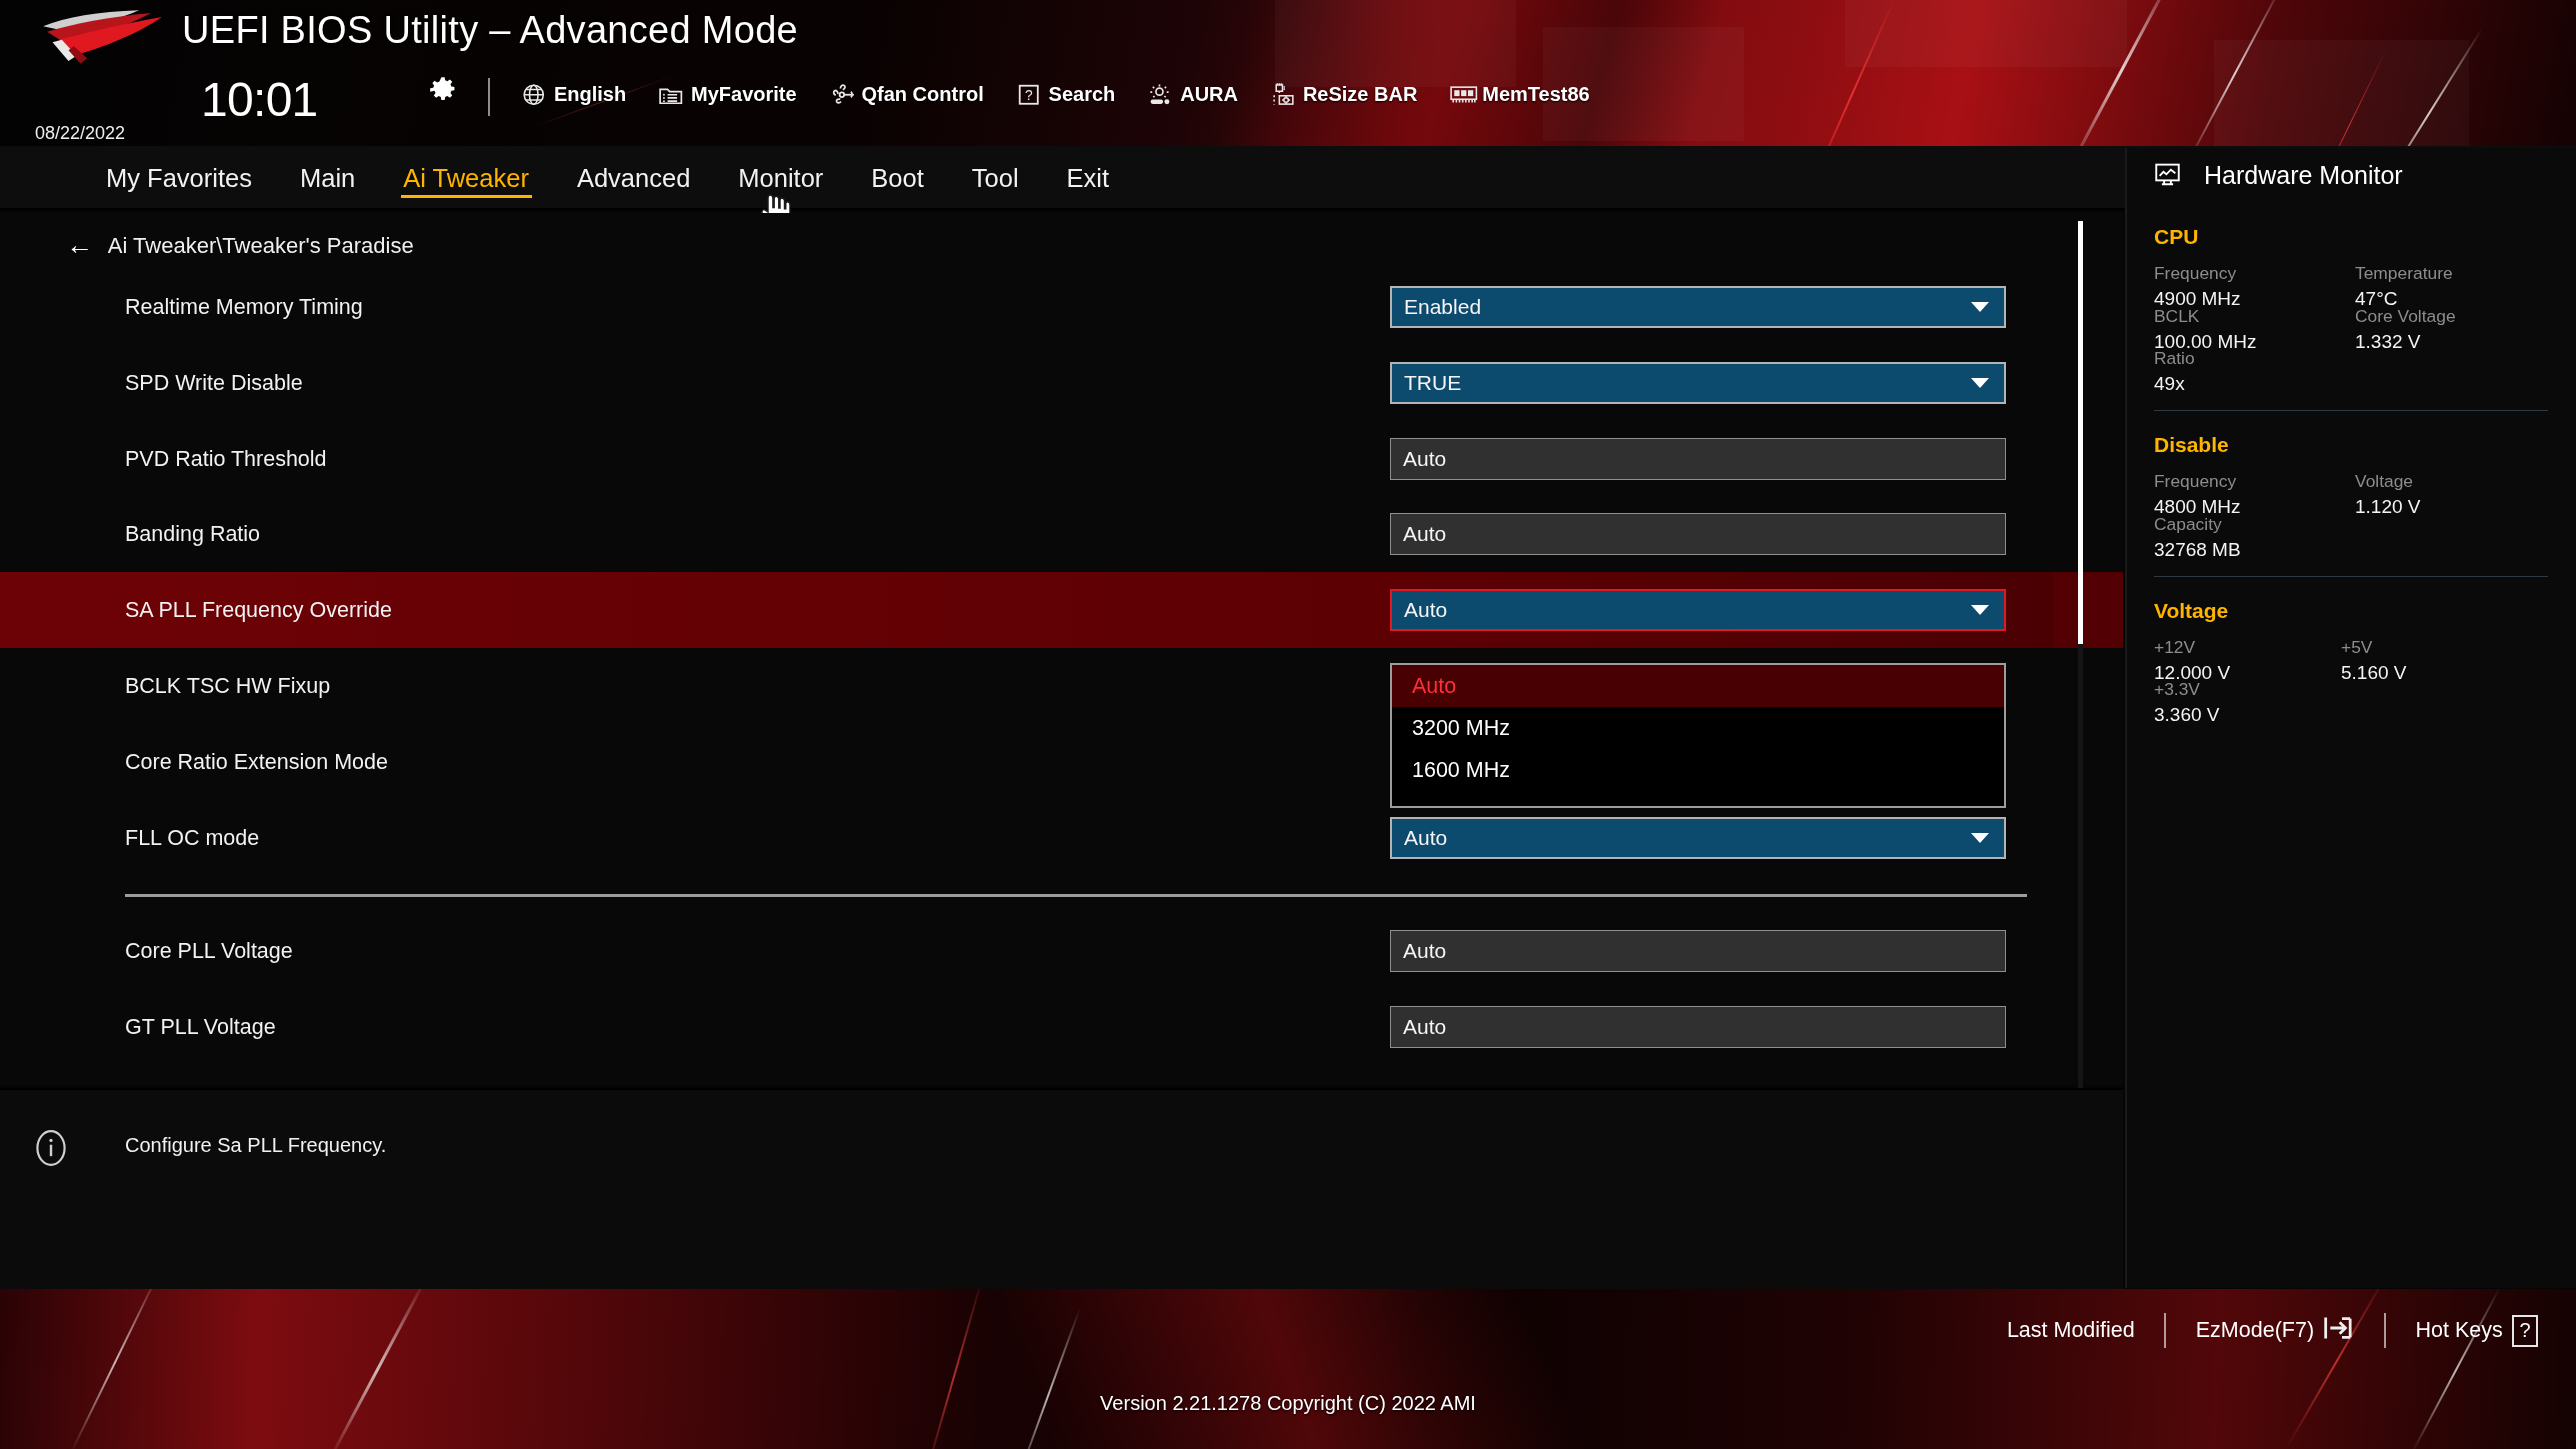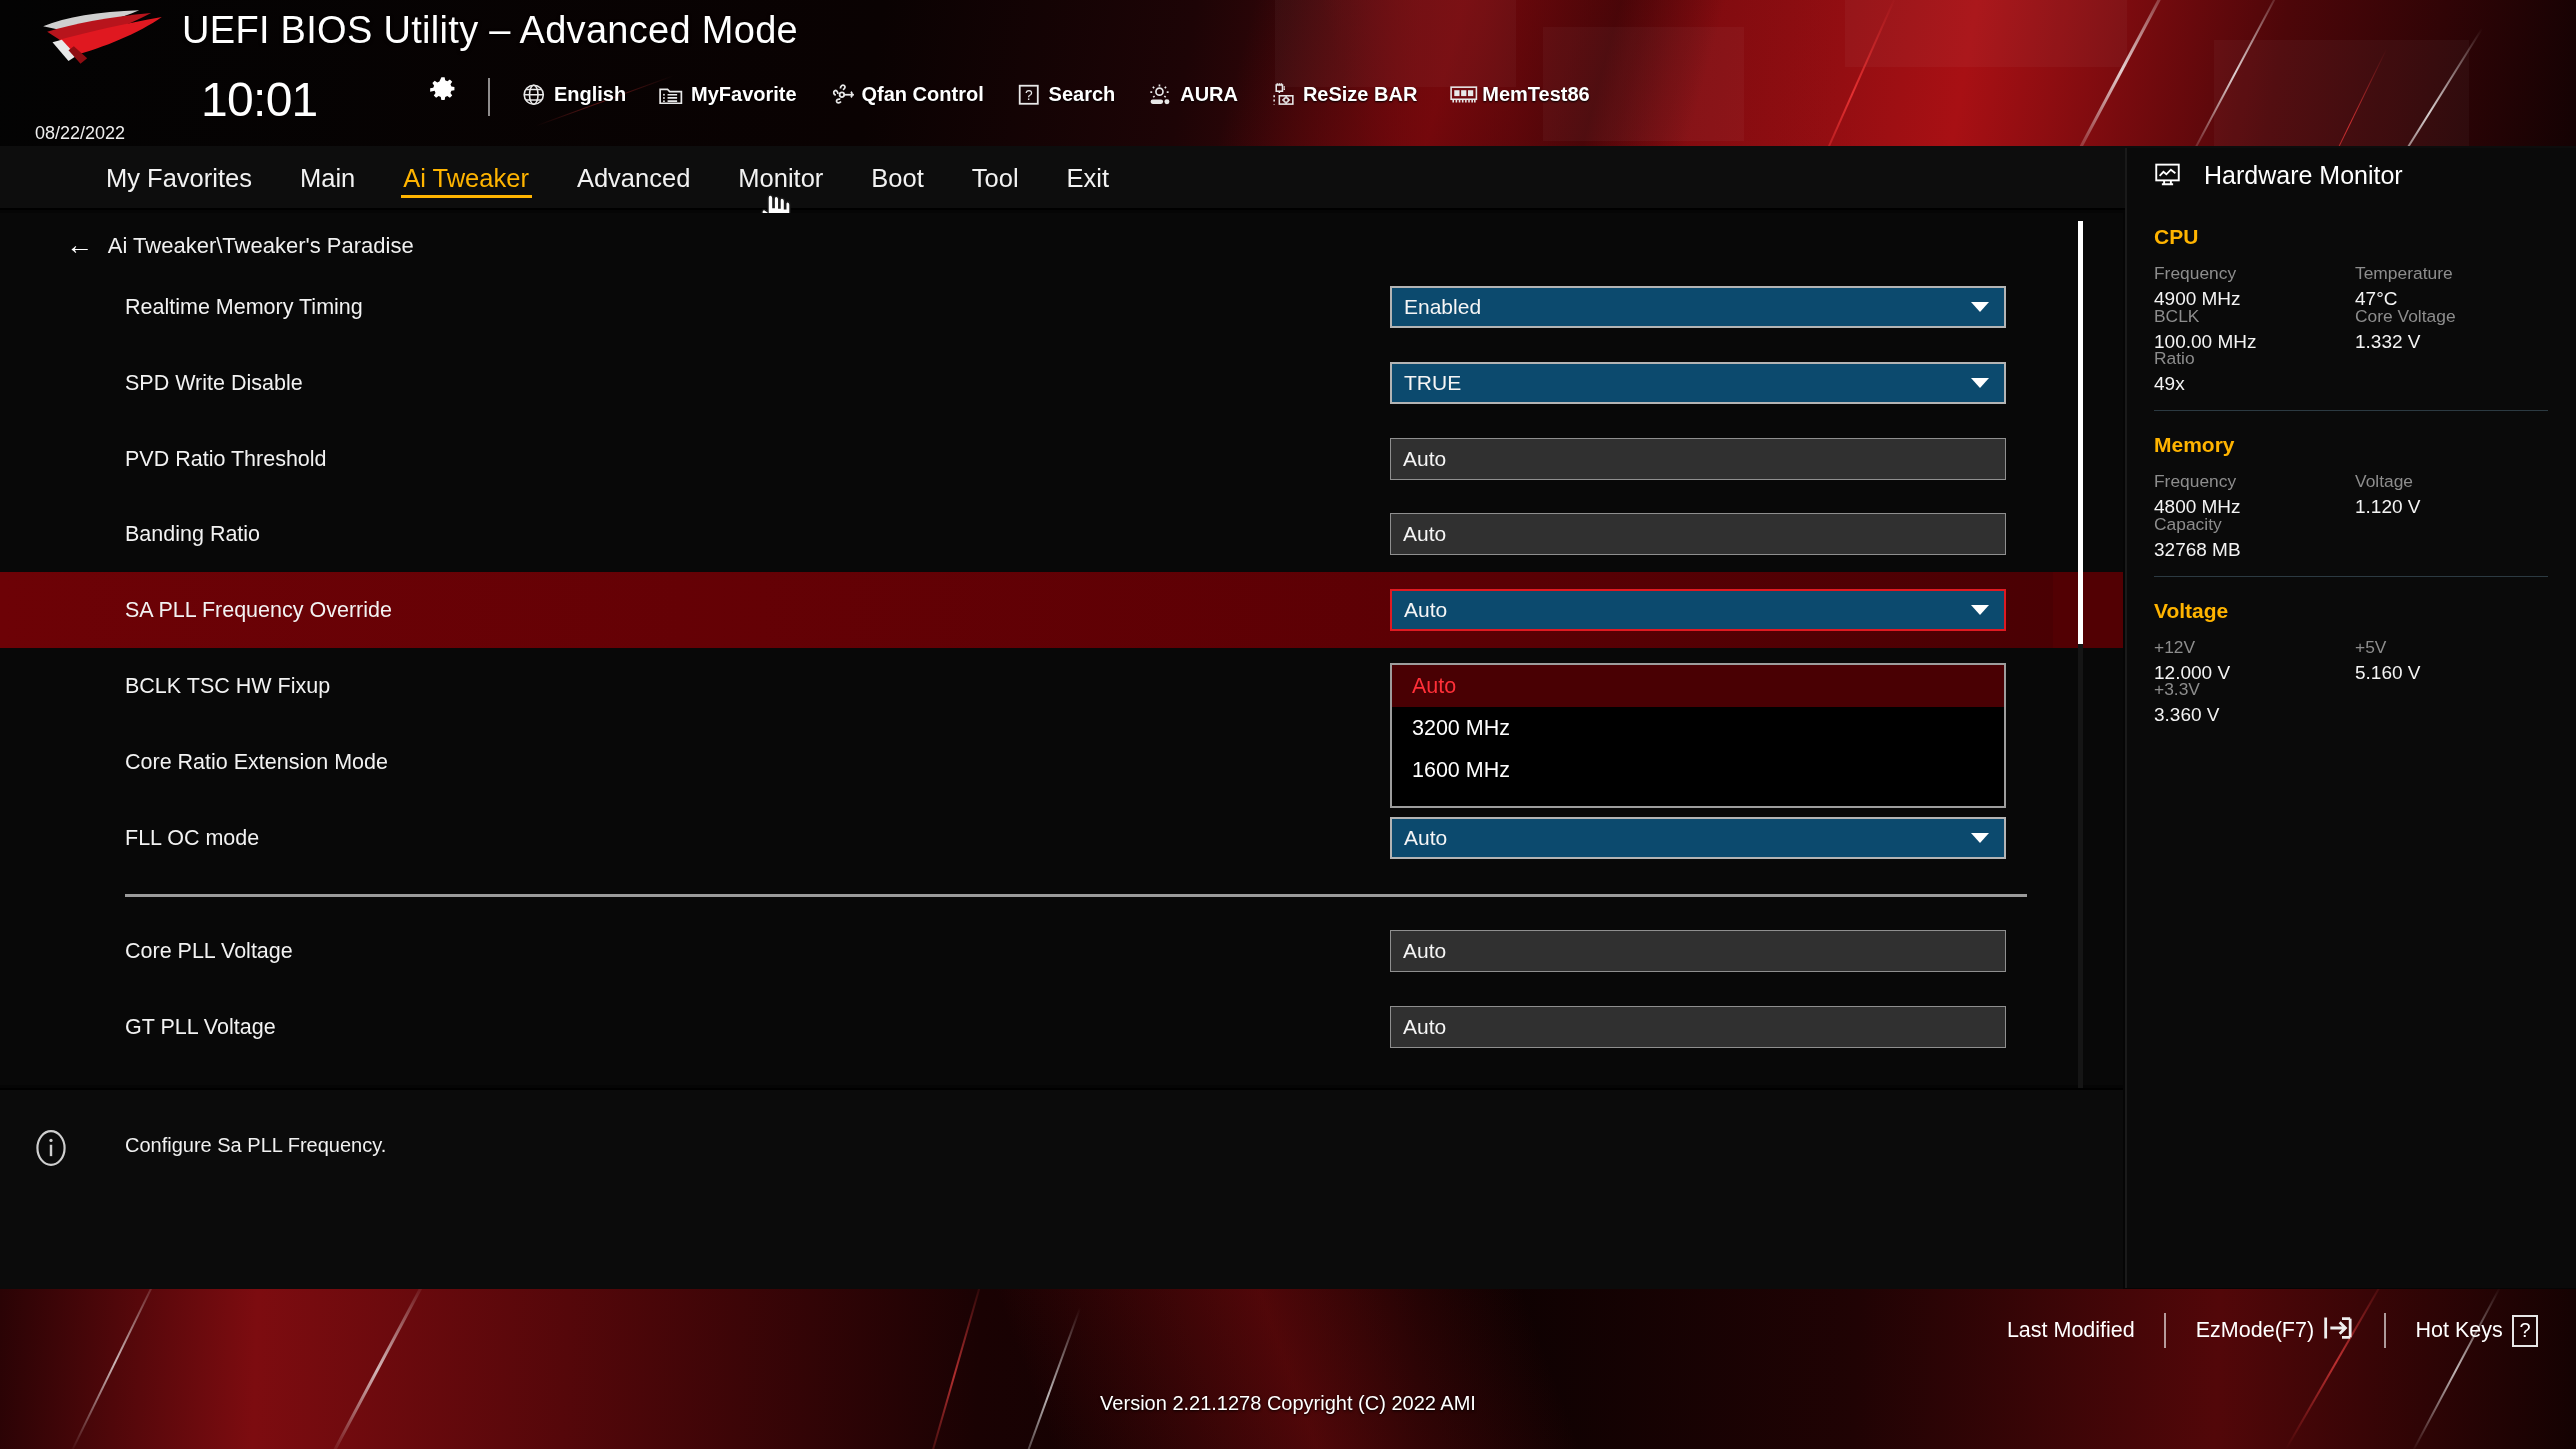--- a/index.html
+++ b/index.html
@@ -418,40 +418,40 @@
         </div>
         <div class="hw-col" style="left: 228px; top: 158px;">
           <div class="hw-lbl">Core Voltage</div>
           <div class="hw-val">1.332 V</div>
         </div>
         <div class="hw-col" style="left: 27px; top: 200px;">
           <div class="hw-lbl">Ratio</div>
           <div class="hw-val">49x</div>
         </div>
         <div class="hw-div" style="top: 262px;"></div>
-        <div class="hw-sect" style="top: 285px;">Memory</div>
+        <div class="hw-sect" style="top: 285px;">Disable</div>
         <div class="hw-col" style="left: 27px; top: 323px;">
           <div class="hw-lbl">Frequency</div>
           <div class="hw-val">4800 MHz</div>
         </div>
         <div class="hw-col" style="left: 228px; top: 323px;">
           <div class="hw-lbl">Voltage</div>
           <div class="hw-val">1.120 V</div>
         </div>
         <div class="hw-col" style="left: 27px; top: 366px;">
           <div class="hw-lbl">Capacity</div>
           <div class="hw-val">32768 MB</div>
         </div>
         <div class="hw-div" style="top: 428px;"></div>
         <div class="hw-sect" style="top: 451px;">Voltage</div>
         <div class="hw-col" style="left: 27px; top: 489px;">
           <div class="hw-lbl">+12V</div>
           <div class="hw-val">12.000 V</div>
         </div>
-        <div class="hw-col" style="left: 228px; top: 489px;">
+        <div class="hw-col" style="left: 214px; top: 489px;">
           <div class="hw-lbl">+5V</div>
           <div class="hw-val">5.160 V</div>
         </div>
         <div class="hw-col" style="left: 27px; top: 531px;">
           <div class="hw-lbl">+3.3V</div>
           <div class="hw-val">3.360 V</div>
         </div>
       </div>
   </div>
 

